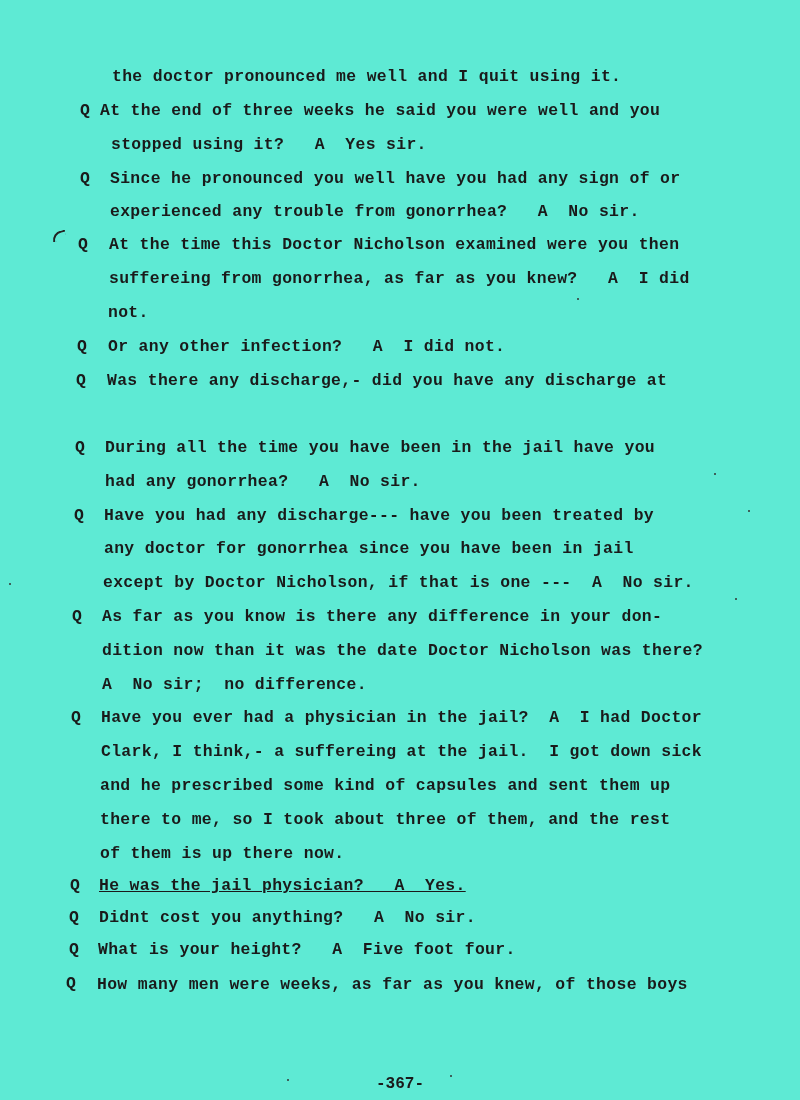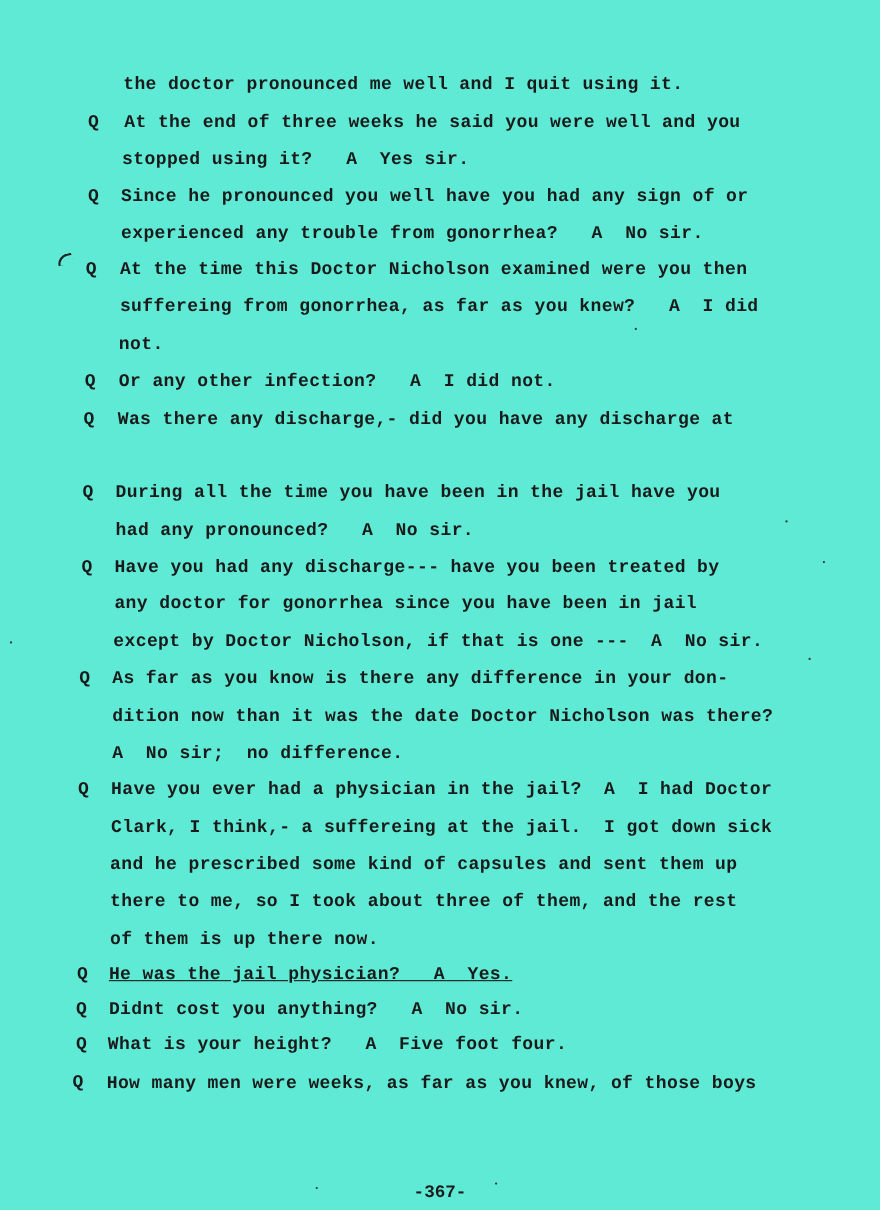--- a/index.html
+++ b/index.html
@@ -39,21 +39,21 @@
 </style>
 </head>
 <body>
 
 <div class="page">
   <div class="margin-mark"></div>
 
   <span class="line" style="left:112px; top:67px;">the doctor pronounced me well and I quit using it.</span>
 
   <span class="marker" style="left:80px; top:101px;">Q</span>
-  <span class="line" style="left:113px; top:101px;">At the end of three weeks he said you were well and you</span>
+  <span class="line" style="left:100px; top:101px;">At the end of three weeks he said you were well and you</span>
 
   <span class="line" style="left:111px; top:135px;">stopped using it?   A  Yes sir.</span>
 
   <span class="marker" style="left:80px; top:169px;">Q</span>
   <span class="line" style="left:110px; top:169px;">Since he pronounced you well have you had any sign of or</span>
 
   <span class="line" style="left:110px; top:202px;">experienced any trouble from gonorrhea?   A  No sir.</span>
 
   <span class="marker" style="left:78px; top:235px;">Q</span>
   <span class="line" style="left:109px; top:235px;">At the time this Doctor Nicholson examined were you then</span>
@@ -65,21 +65,21 @@
   <span class="marker" style="left:77px; top:337px;">Q</span>
   <span class="line" style="left:108px; top:337px;">Or any other infection?   A  I did not.</span>
 
   <span class="marker" style="left:76px; top:371px;">Q</span>
   <span class="line" style="left:107px; top:371px;">Was there any discharge,- did you have any discharge at</span>
 
 
   <span class="marker" style="left:75px; top:438px;">Q</span>
   <span class="line" style="left:105px; top:438px;">During all the time you have been in the jail have you</span>
 
-  <span class="line" style="left:105px; top:472px;">had any pronounced?   A  No sir.</span>
+  <span class="line" style="left:105px; top:472px;">had any gonorrhea?   A  No sir.</span>
 
   <span class="marker" style="left:74px; top:506px;">Q</span>
   <span class="line" style="left:104px; top:506px;">Have you had any discharge--- have you been treated by</span>
 
   <span class="line" style="left:104px; top:539px;">any doctor for gonorrhea since you have been in jail</span>
 
   <span class="line" style="left:103px; top:573px;">except by Doctor Nicholson, if that is one ---  A  No sir.</span>
 
   <span class="marker" style="left:72px; top:607px;">Q</span>
   <span class="line" style="left:102px; top:607px;">As far as you know is there any difference in your don-</span>

